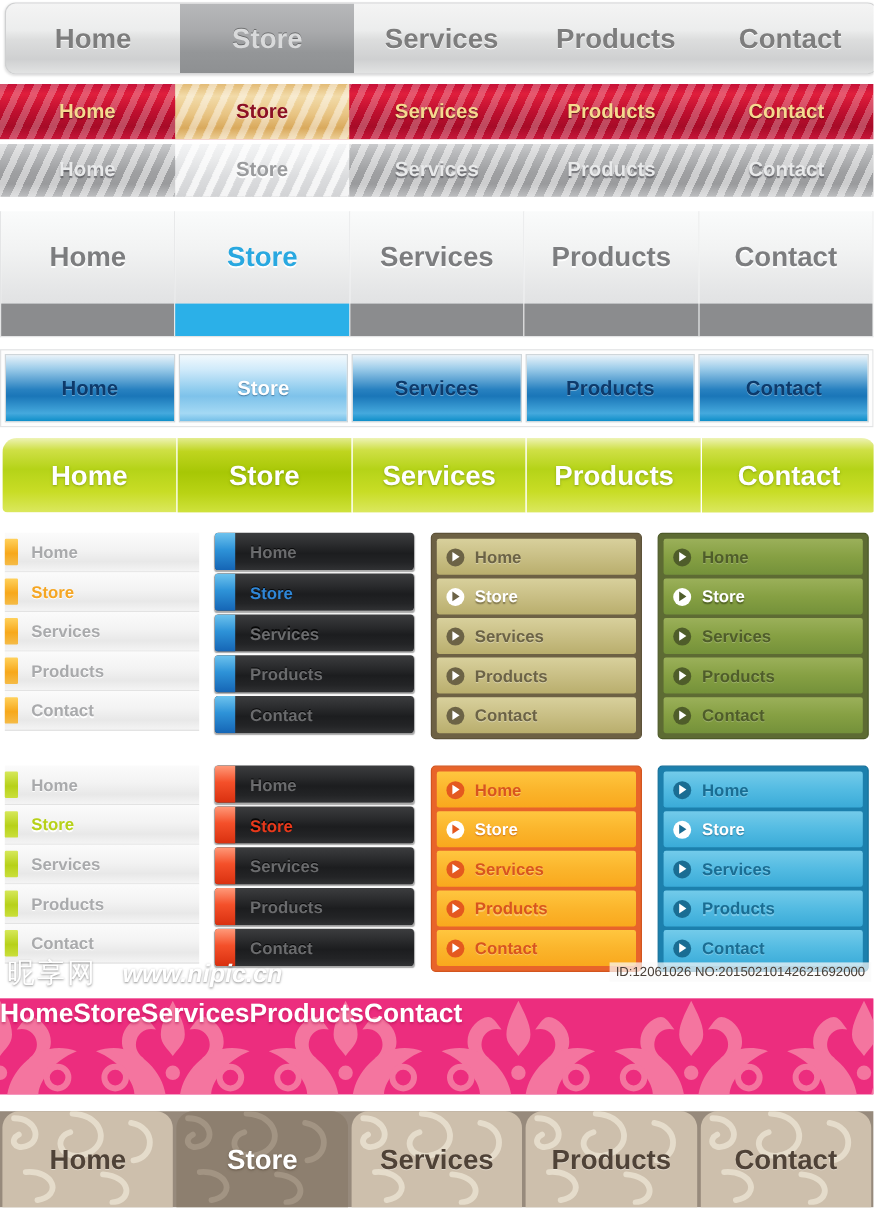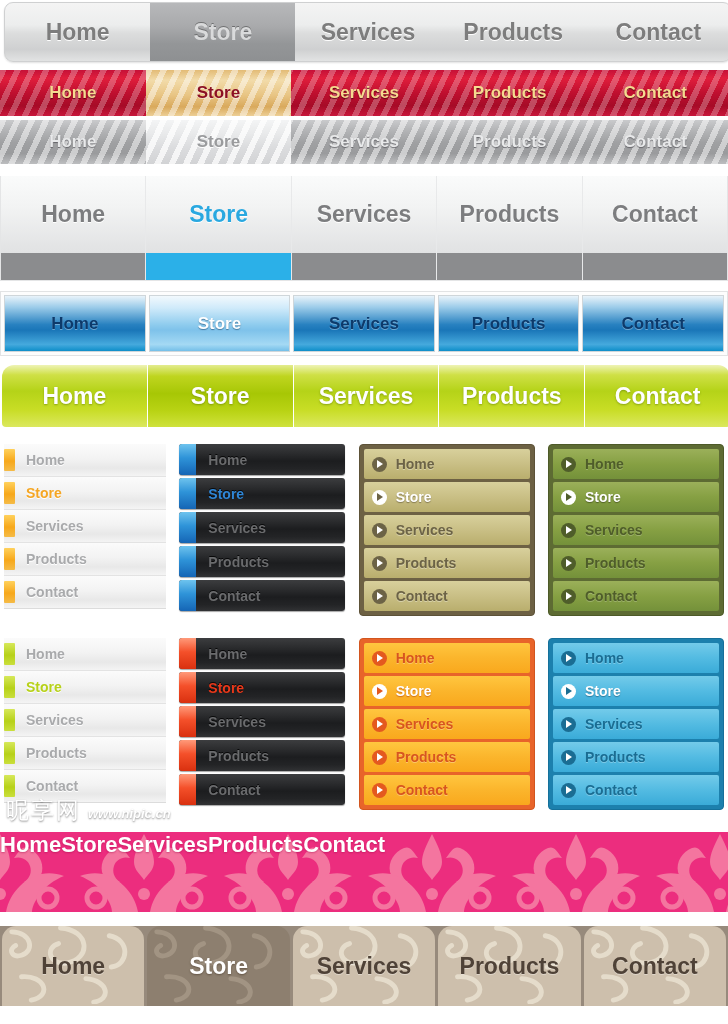--- a/index.html
+++ b/index.html
@@ -173,21 +173,21 @@
   .bar-tan .cell .swirl{position:absolute;inset:0;}
   .bar-tan .cell .txt{position:relative;z-index:2;font-size:23px;font-weight:bold;color:#4f4237;
     text-shadow:0 1px 0 rgba(255,255,255,.35);}
   .bar-tan .cell.active{background:#8d7f6f;}
   .bar-tan .cell.active .txt{color:#ffffff;text-shadow:0 1px 2px rgba(70,55,40,.6);}
 
   
   .wm{position:absolute;left:6px;bottom:6px;display:flex;align-items:baseline;z-index:20;}
   .wm .cn{font-family:"DejaVu Sans",sans-serif;font-size:23px;font-weight:normal;color:#ffffff;
     letter-spacing:2px;text-shadow:0 1px 2px rgba(0,0,0,.45);}
-  .wm .url{font-size:13px;font-style:italic;font-weight:bold;color:#ffffff;margin-left:7px;
+  .wm .url{font-size:21px;font-style:italic;font-weight:bold;color:#ffffff;margin-left:21px;
     text-shadow:0 1px 2px rgba(0,0,0,.45);}
   .idtag{position:absolute;right:2px;bottom:14px;z-index:20;
     background:rgba(250,250,250,.72);color:#4a4038;font-size:11px;padding:2px 5px;
     font-family:"Liberation Sans",sans-serif;}
 </style>
 </head>
 <body>
 
 <div class="page">
 
@@ -613,14 +613,15 @@
         <path d="M10 6 C30 6 34 26 20 30 C10 33 6 24 14 20 M60 2 C90 4 92 34 66 38 C48 40 44 22 58 18 M110 10 C132 14 130 40 112 42 M20 52 C44 50 52 72 30 76 M86 54 C110 56 112 76 94 78" fill="none" stroke="#e5dccb" stroke-width="5" stroke-linecap="round"></path>
       </svg>
       <span class="txt">Contact</span>
     </div>
   </div>
 
   <div class="wm">
     <span class="cn">昵享网</span>
     <span class="url">www.nipic.cn</span>
   </div>
+  <div class="idtag">ID:12061026 NO:20150210142621692000</div>
 
 </div>
 
 </body></html>

